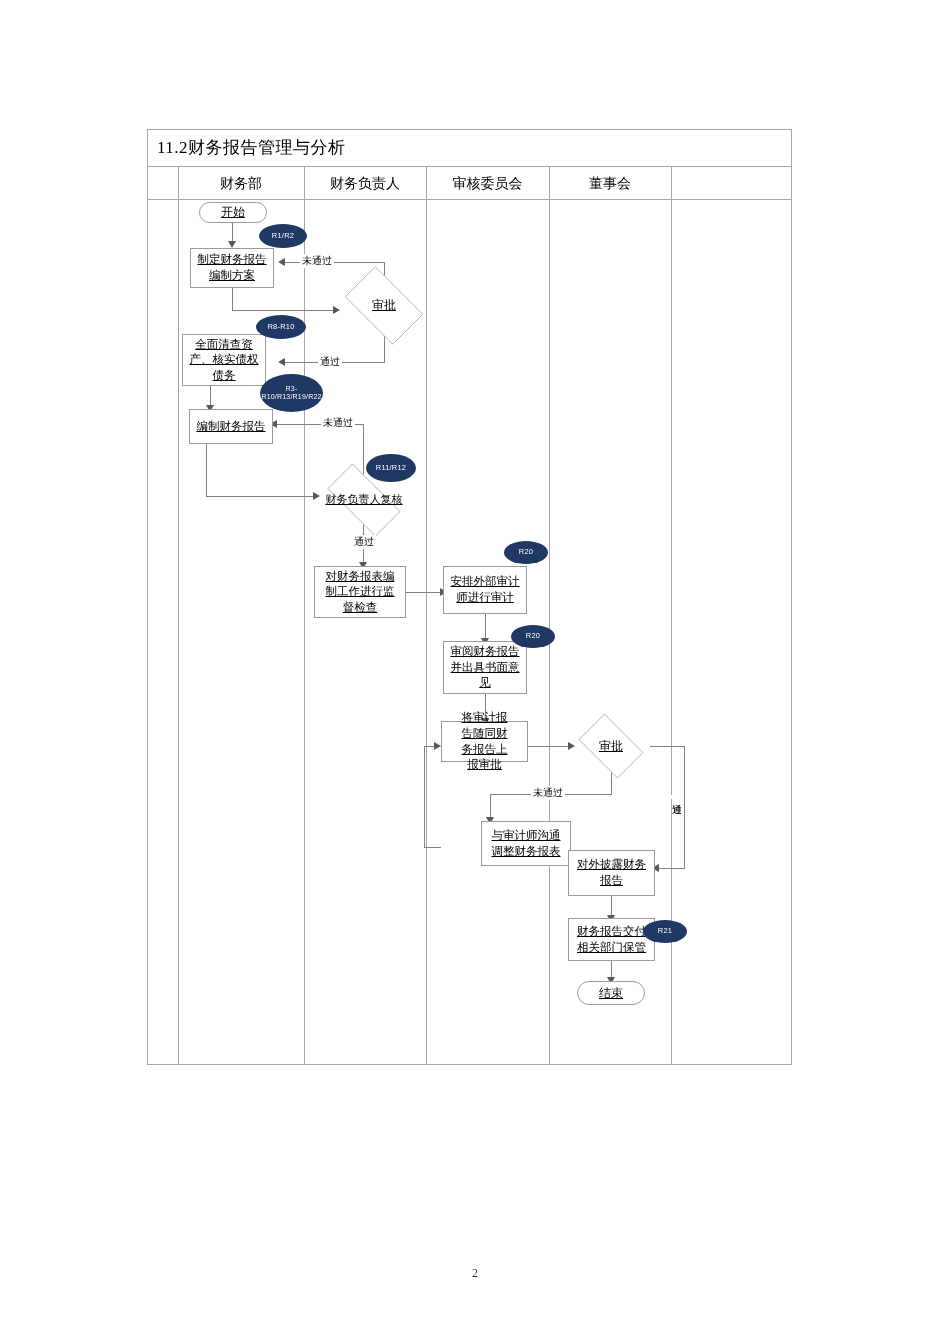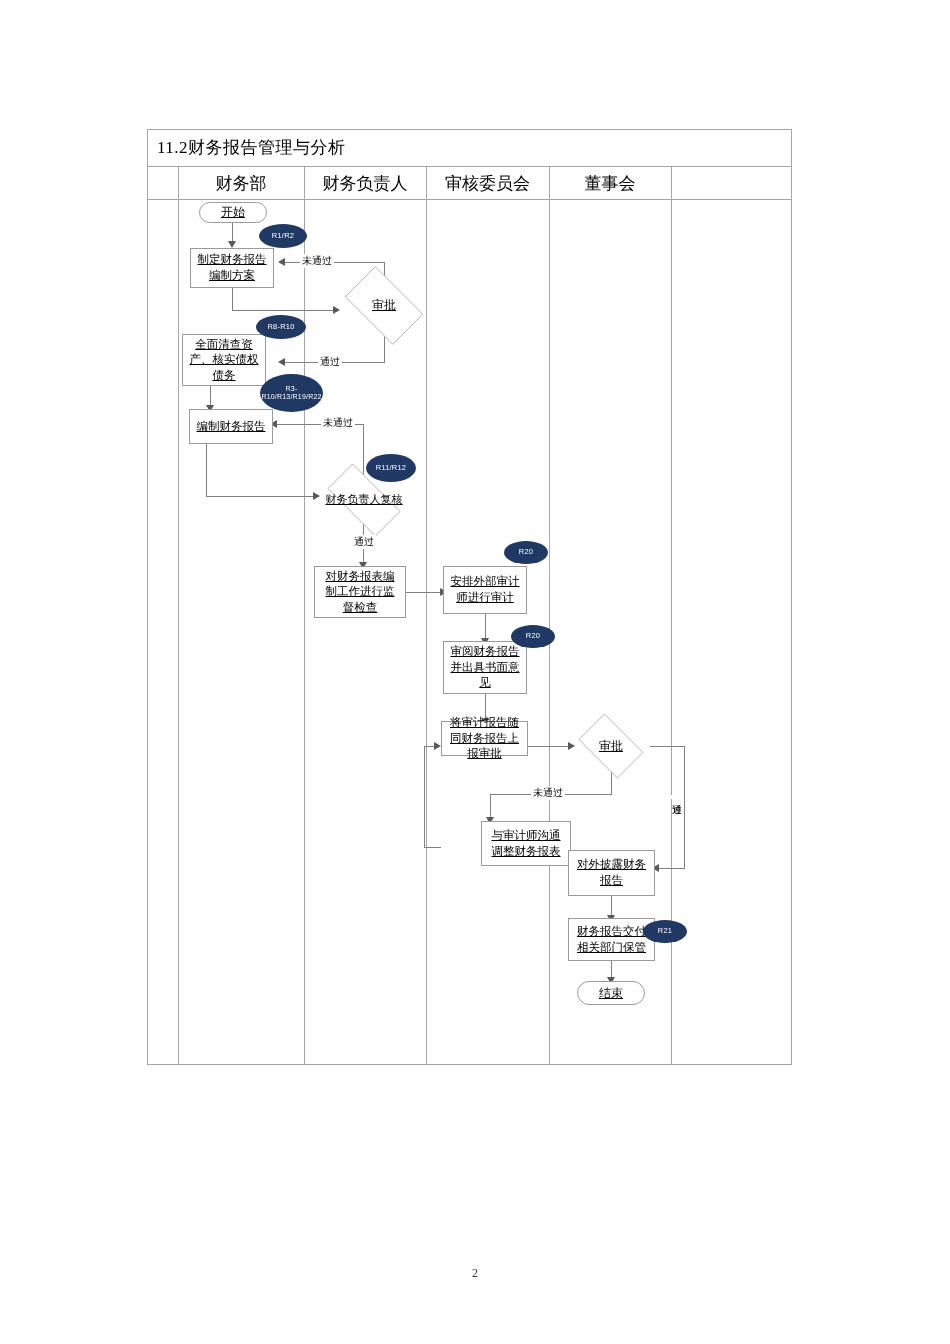--- a/index.html
+++ b/index.html
@@ -41,21 +41,21 @@
   .lane-head-row {
     position: absolute; left: 0; top: 37px;
     width: 100%; height: 33px;
     box-sizing: border-box;
     border-bottom: 1px solid #a6a6a6;
   }
   .lane-head {
     position: absolute; top: 0; height: 33px;
     box-sizing: border-box;
     display: flex; align-items: center; justify-content: center;
-    font-size: 17px;
+    font-size: 14px;
     white-space: nowrap;
   }
   
   .vline {
     position: absolute;
     top: 37px; width: 1px;
     height: 898px;
     background: #a6a6a6;
   }
 
@@ -280,21 +280,21 @@
     <span class="dia"></span>
     <span class="dia-label" style="font-size:11px;line-height:1.25;">财务负责人复核</span>
   </div>
 
   <div class="node proc" style="left:314px;top:566px;width:92px;height:52px;padding:0 5px;">对财务报表编制工作进行监督检查</div>
 
   <div class="node proc" style="left:443px;top:566px;width:84px;height:48px;padding:0 5px;">安排外部审计师进行审计</div>
 
   <div class="node proc" style="left:443px;top:641px;width:84px;height:53px;padding:0 5px;">审阅财务报告并出具书面意见</div>
 
-  <div class="node proc" style="left:441px;top:721px;width:87px;height:35px;padding:0 5px;">将审计报告随同财务报告上报审批</div>
+  <div class="node proc" style="left:441px;top:721px;width:87px;height:41px;padding:0 16px;">将审计报告随同财务报告上报审批</div>
 
   <div class="node proc" style="left:441px;top:821px;width:90px;height:45px;padding:16px 5px;margin-left:40px;">与审计师沟通调整财务报表</div>
 
   <div class="node decision" style="left:572px;top:720px;width:78px;height:52px;">
     <span class="dia"></span>
     <span class="dia-label">审批</span>
   </div>
 
   <div class="node proc" style="left:568px;top:850px;width:87px;height:46px;padding:0 5px;">对外披露财务报告</div>
 

